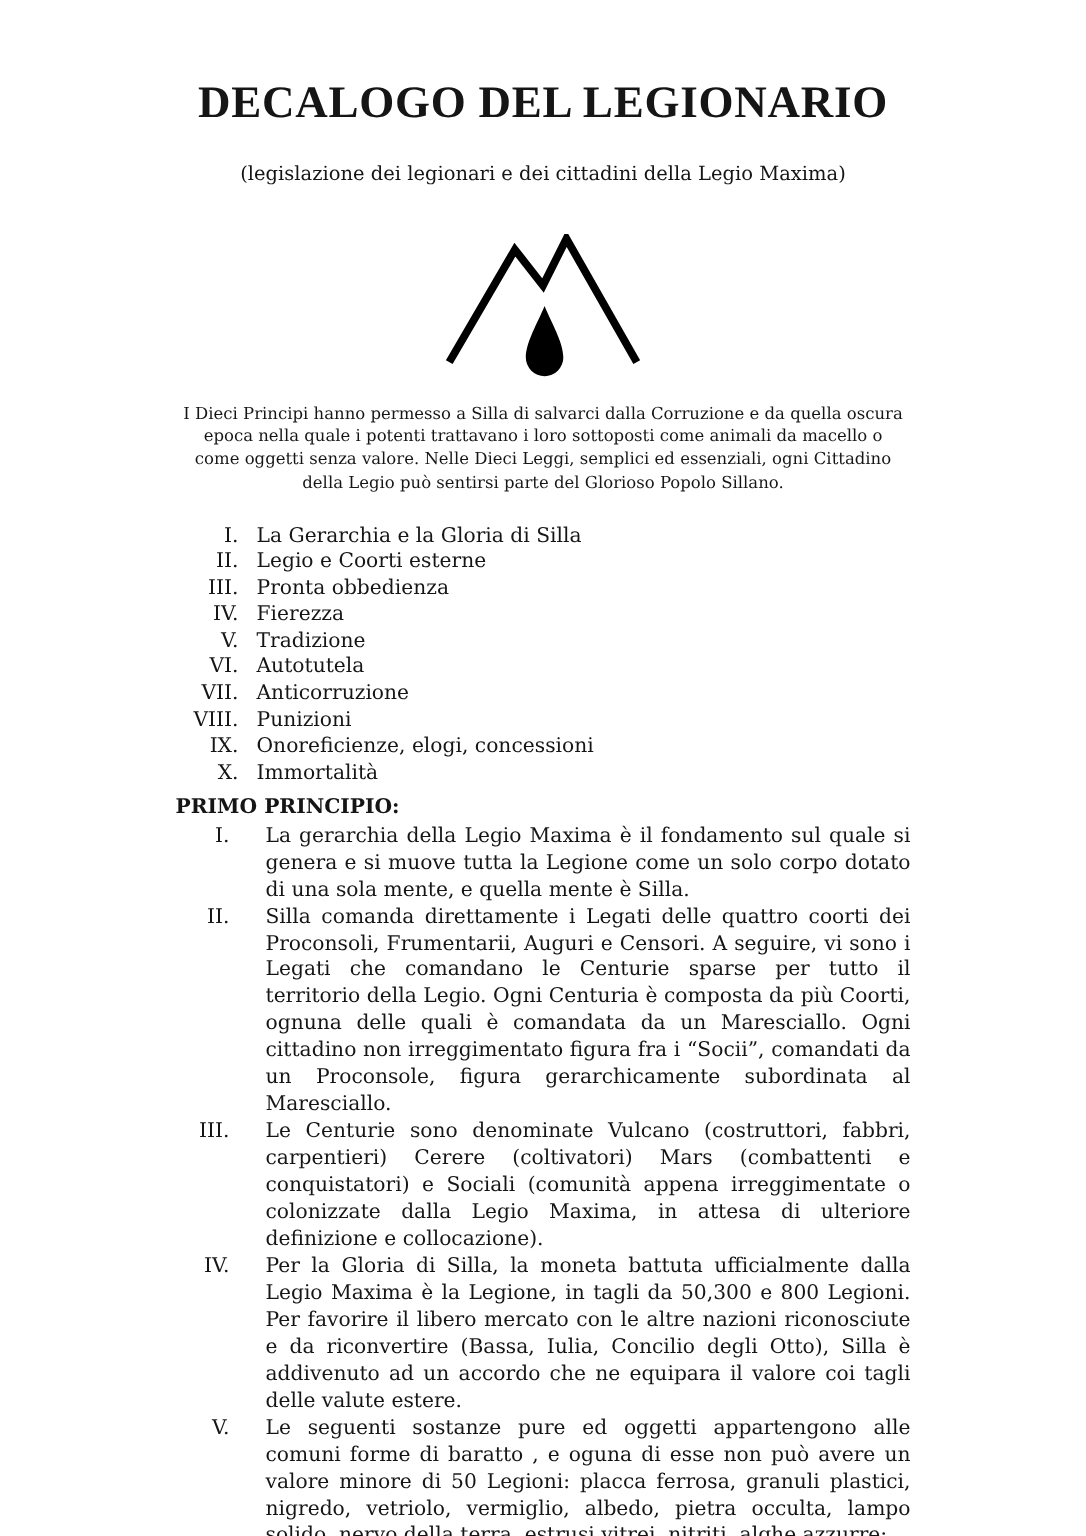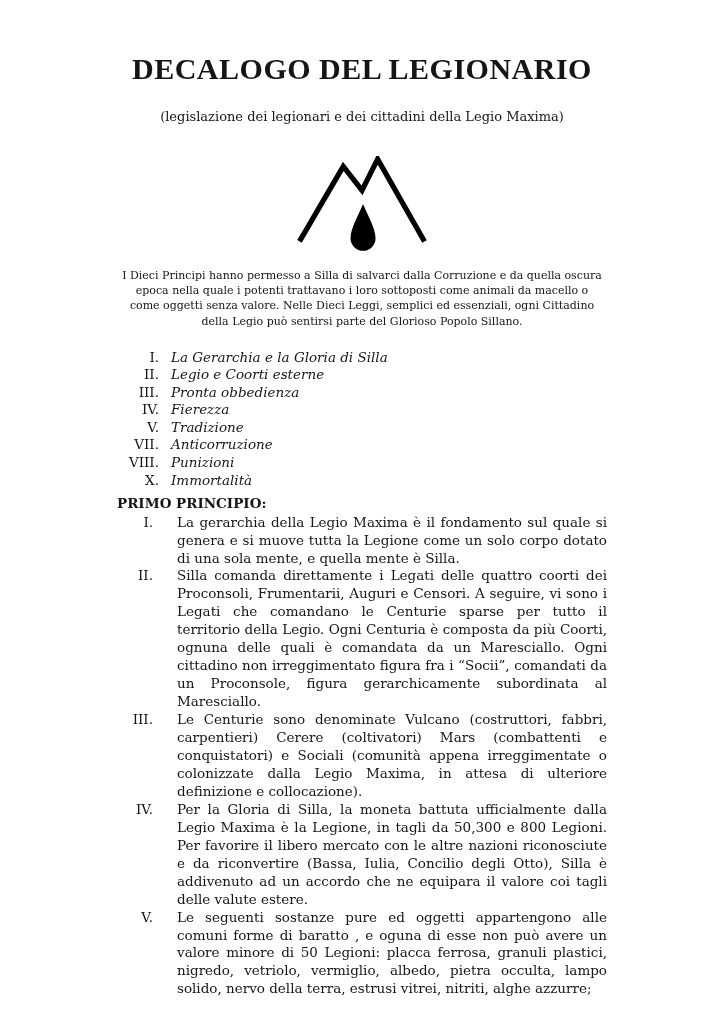--- a/index.html
+++ b/index.html
@@ -39,21 +39,21 @@
     line-height: 1.38;
     padding: 0 4px;
   }
   .index-list { margin-top: 20px; }
   .index-row {
     display: flex;
     font-size: 13.5px;
     line-height: 1.3;
   }
   .index-num { flex: 0 0 42px; text-align: right; }
-  .index-label { margin-left: 12px; font-style: italic; }
+  .index-label { margin-left: 12px; }
   .section-heading {
     margin-top: 6px;
     font-weight: bold;
     font-size: 13.5px;
     line-height: 1.3;
   }
   .principles { margin-top: 1px; }
   .principle {
     display: flex;
     font-size: 13.5px;
@@ -96,26 +96,34 @@
     </div>
     <div class="index-row">
       <span class="index-num">IV.</span>
       <span class="index-label">Fierezza</span>
     </div>
     <div class="index-row">
       <span class="index-num">V.</span>
       <span class="index-label">Tradizione</span>
     </div>
     <div class="index-row">
+      <span class="index-num">VI.</span>
+      <span class="index-label">Autotutela</span>
+    </div>
+    <div class="index-row">
       <span class="index-num">VII.</span>
       <span class="index-label">Anticorruzione</span>
     </div>
     <div class="index-row">
       <span class="index-num">VIII.</span>
       <span class="index-label">Punizioni</span>
+    </div>
+    <div class="index-row">
+      <span class="index-num">IX.</span>
+      <span class="index-label">Onoreficienze, elogi, concessioni</span>
     </div>
     <div class="index-row">
       <span class="index-num">X.</span>
       <span class="index-label">Immortalità</span>
     </div>
   </div>
 
   <div class="section-heading">
     <div>PRIMO PRINCIPIO:</div>
   </div>

